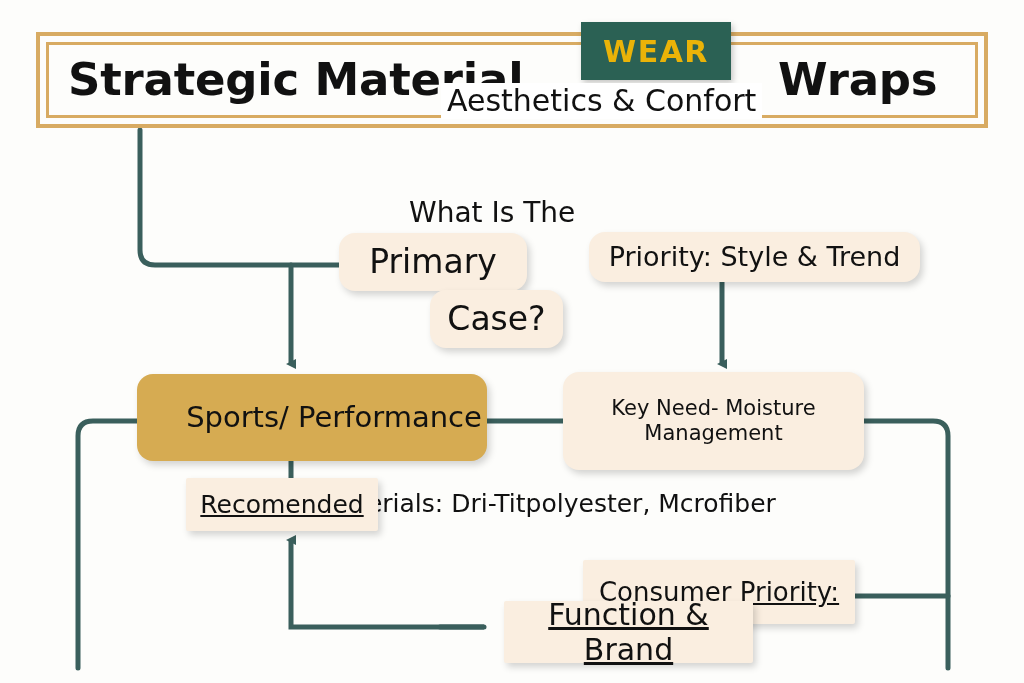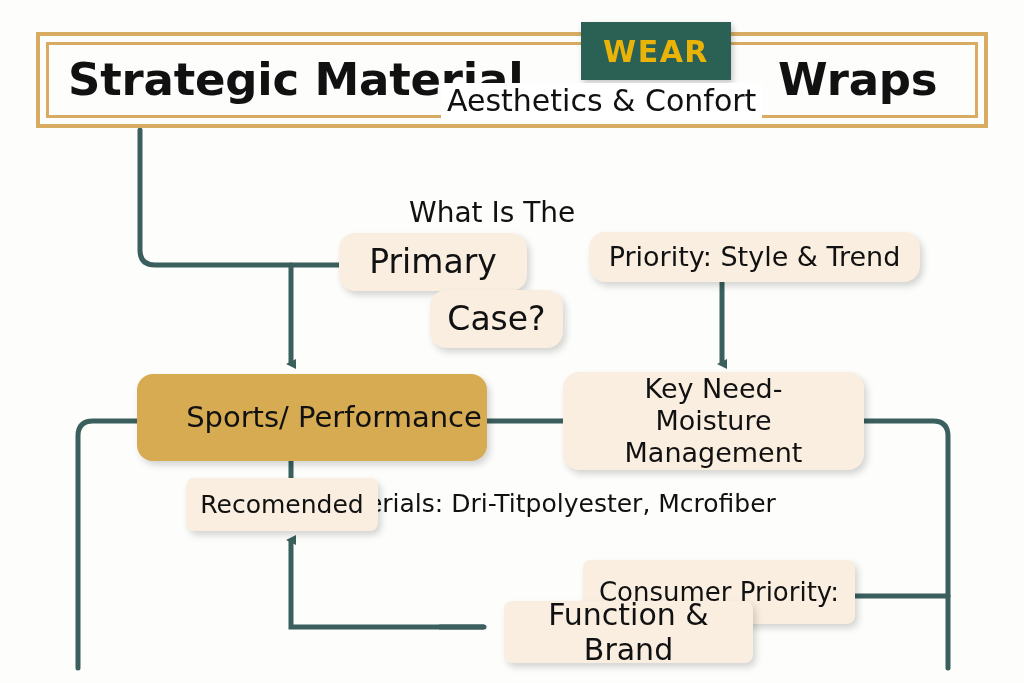--- a/index.html
+++ b/index.html
@@ -101,21 +101,21 @@
     justify-content: center;
     text-align: center;
     color: #111111;
     font-weight: 500;
     line-height: 1.18;
     box-shadow: 3px 4px 7px rgba(0,0,0,0.17);
   }
   .node.cream  { background: #faeee0; }
   .node.gold   { background: #d6ab52; }
   .node.round  { border-radius: 16px; }
-  .node.sharp  { border-radius: 8px; }
+  .node.sharp  { border-radius: 2px; text-decoration: underline; }
 </style>
 </head>
 <body>
 
 <div id="canvas">
 
   <svg id="wires" viewBox="0 0 1024 683" width="1024" height="683">
     <defs>
       <marker id="arrowTeal" markerWidth="10" markerHeight="10" refX="5" refY="5" orient="auto" markerUnits="userSpaceOnUse">
         <path d="M0,0 L10,0 L5,10 Z" fill="#3a5f5c"></path>
@@ -167,21 +167,21 @@
 
 
   <div class="node cream round" style="left:339px; top:233px; width:188px; height:58px; font-size:33px;">Primary</div>
 
   <div class="node cream round" style="left:430px; top:290px; width:133px; height:58px; font-size:33px;">Case?</div>
 
   <div class="node cream round" style="left:581px; top:232px; width:331px; height:50px; font-size:27px;margin-left:8px;">Priority: Style &amp; Trend</div>
 
   <div class="node gold round" style="left:137px; top:374px; width:350px; height:87px; font-size:29px;padding-left:44px;">Sports/ Performance</div>
 
-  <div class="node cream round" style="left:563px; top:372px; width:301px; height:98px; font-size:27px; padding:0 24px;">Key Need- Moisture Management</div>
+  <div class="node cream round" style="left:563px; top:372px; width:301px; height:98px; font-size:21px; padding:0 24px;">Key Need- Moisture Management</div>
 
   <div class="node cream sharp" style="left:186px; top:478px; width:192px; height:53px; font-size:25px;">Recomended</div>
 
   <div class="node cream sharp" style="left:583px; top:560px; width:272px; height:64px; font-size:26px;">Consumer Priority:</div>
 
   <div class="node cream sharp" style="left:504px; top:601px; width:249px; height:62px; font-size:30px;">Function &amp; Brand</div>
 
 </div>
 
 </body></html>

